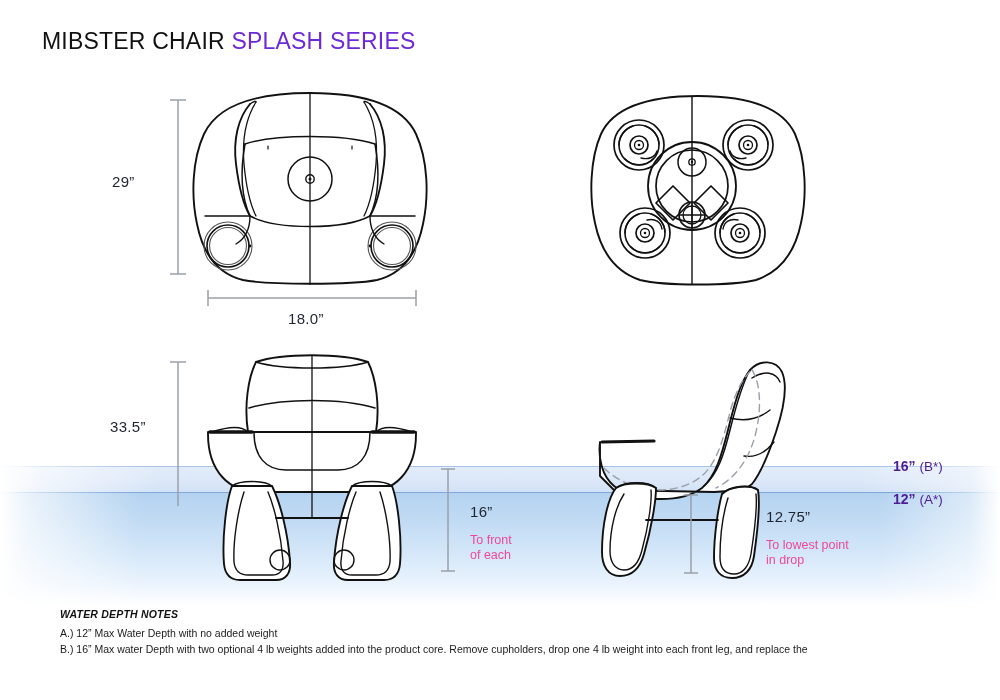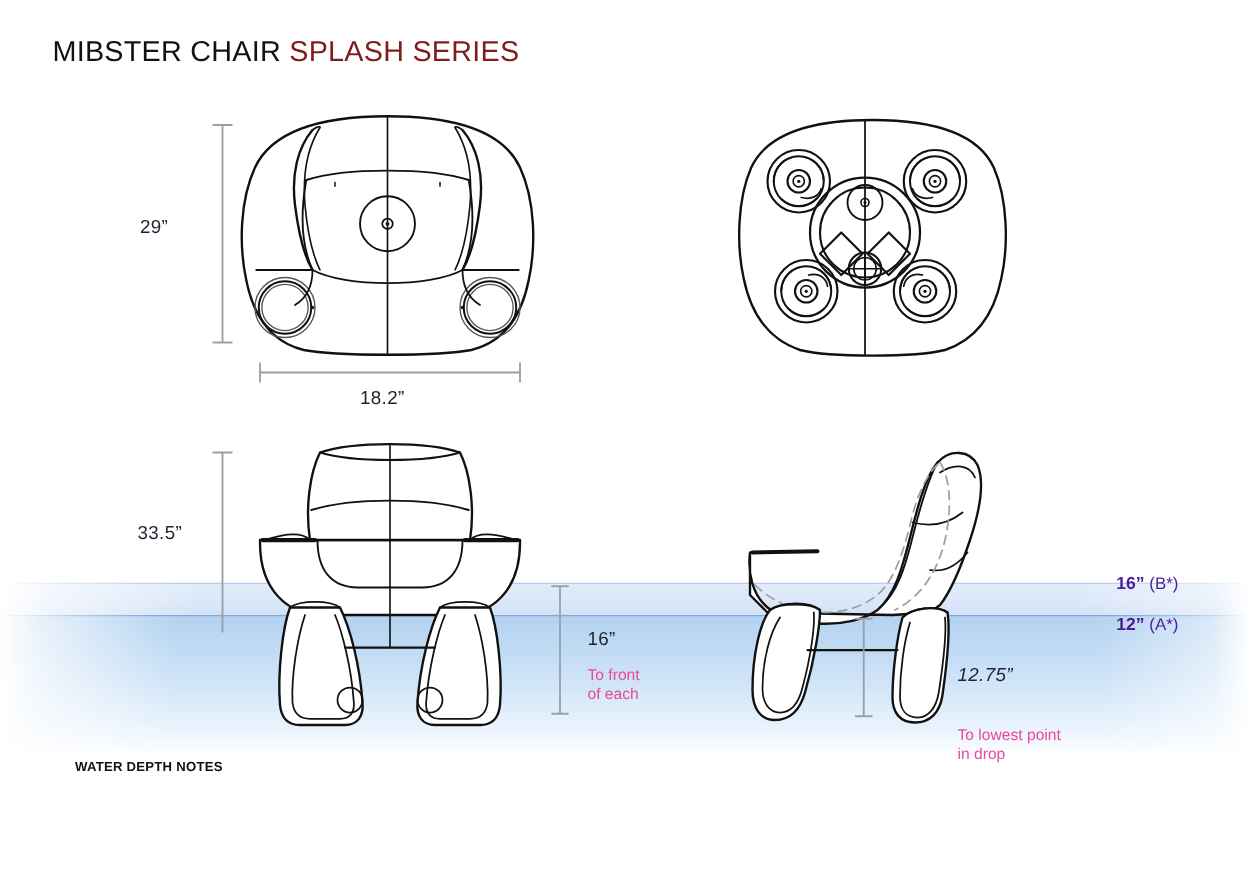--- a/index.html
+++ b/index.html
@@ -13,21 +13,21 @@
     position:relative;
   }
   #sheet{position:relative;width:1000px;height:700px;}
 
   
   #title{
     position:absolute;left:42px;top:28px;
     font-size:23px;letter-spacing:.2px;white-space:nowrap;
   }
   #title .strong{font-weight:400;color:#111;}
-  #title .light{font-weight:400;color:#7f1d1d;}
+  #title .light{font-weight:400;color:#6d28d9;}
 
   
   #water-wrap{
     position:absolute;left:0;top:466px;width:1000px;height:140px;
     overflow:hidden;z-index:1;pointer-events:none;
   }
   .band{position:absolute;left:0;width:1000px;}
   #band-upper{
     top:0;height:26px;
     background:linear-gradient(to bottom,#e2ecfa 0%,#dbe7f8 60%,#d2e2f6 100%);
@@ -66,20 +66,21 @@
     font-size:14px;white-space:nowrap;color:#4c1d95;
   }
   .bluelabel b{font-weight:700;}
   .bluelabel span{font-weight:400;font-size:13.5px;}
 
   
   #notes{position:absolute;left:60px;top:608px;z-index:7;width:900px;}
   #notes-title{
     font-size:10.5px;font-weight:700;color:#111;letter-spacing:.2px;
     margin-bottom:7px;
+    font-style:italic;
   }
   .note{
     font-size:10.5px;line-height:13.5px;color:#1b1b1b;
     margin-bottom:2px;
   }
   .note .ind{display:block;padding-left:14px;}
 </style>
 </head>
 <body>
 
@@ -409,21 +410,21 @@
 
   <div class="dimline" style="left:204px;top:288px;">
     <svg width="216" height="20">
       <g stroke="#9aa0aa" stroke-width="1.5" stroke-linecap="butt">
         <line x1="4" y1="10" x2="212" y2="10"></line>
         <line x1="4" y1="2" x2="4" y2="18"></line>
         <line x1="212" y1="2" x2="212" y2="18"></line>
       </g>
     </svg>
   </div>
-  <div class="dimlabel" style="left:288px;top:310px;">18.2”</div>
+  <div class="dimlabel" style="left:288px;top:310px;">18.0”</div>
 
   <div class="dimline" style="left:168px;top:358px;">
     <svg width="20" height="152">
       <g stroke="#9aa0aa" stroke-width="1.5" stroke-linecap="butt">
         <line x1="10" y1="4" x2="10" y2="148"></line>
         <line x1="2" y1="4" x2="18" y2="4"></line>
       </g>
     </svg>
   </div>
   <div class="dimlabel" style="left:110px;top:418px;">33.5”</div>
@@ -445,34 +446,36 @@
 
   <div class="dimline" style="left:681px;top:492px;">
     <svg width="20" height="84">
       <g stroke="#9aa0aa" stroke-width="1.5" stroke-linecap="butt">
         <line x1="10" y1="3" x2="10" y2="81"></line>
         <line x1="3" y1="3" x2="17" y2="3"></line>
         <line x1="3" y1="81" x2="17" y2="81"></line>
       </g>
     </svg>
   </div>
-  <div class="dimlabel" style="left:766px;top:532px;font-style:italic;">12.75”</div>
-  <div class="sublabel" style="left:766px;top:538px;margin-top:43px;">
+  <div class="dimlabel" style="left:766px;top:508px;">12.75”</div>
+  <div class="sublabel" style="left:766px;top:538px;">
     <div>To lowest point</div>
     <div>in drop</div>
   </div>
 
   <div class="bluelabel" style="left:893px;top:458px;">
     <b>16”</b>
     <span>(B*)</span>
   </div>
   <div class="bluelabel" style="left:893top;top:491px;left:893px;">
     <b>12”</b>
     <span>(A*)</span>
   </div>
 
   <div id="notes">
     <div id="notes-title">WATER DEPTH NOTES</div>
+    <div class="note">A.) 12” Max Water Depth with no added weight</div>
     <div class="note">
+      <span>B.) 16” Max water Depth with two optional 4 lb weights added into the product core. Remove cupholders, drop one 4 lb weight into each front leg, and replace the</span>
     </div>
   </div>
 
 </div>
 
 </body></html>

